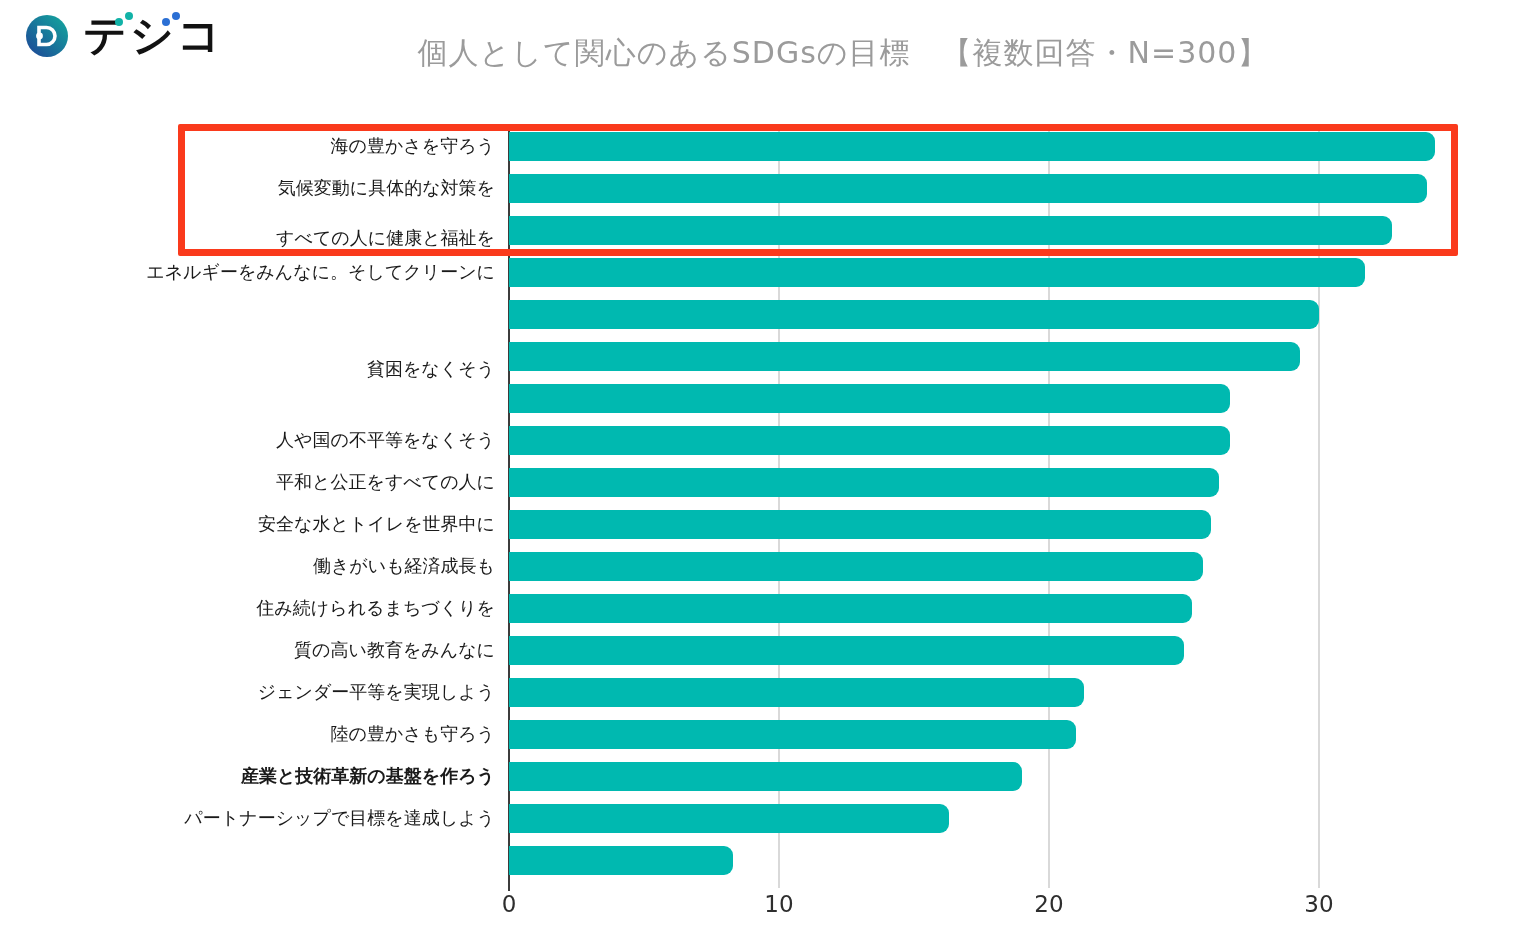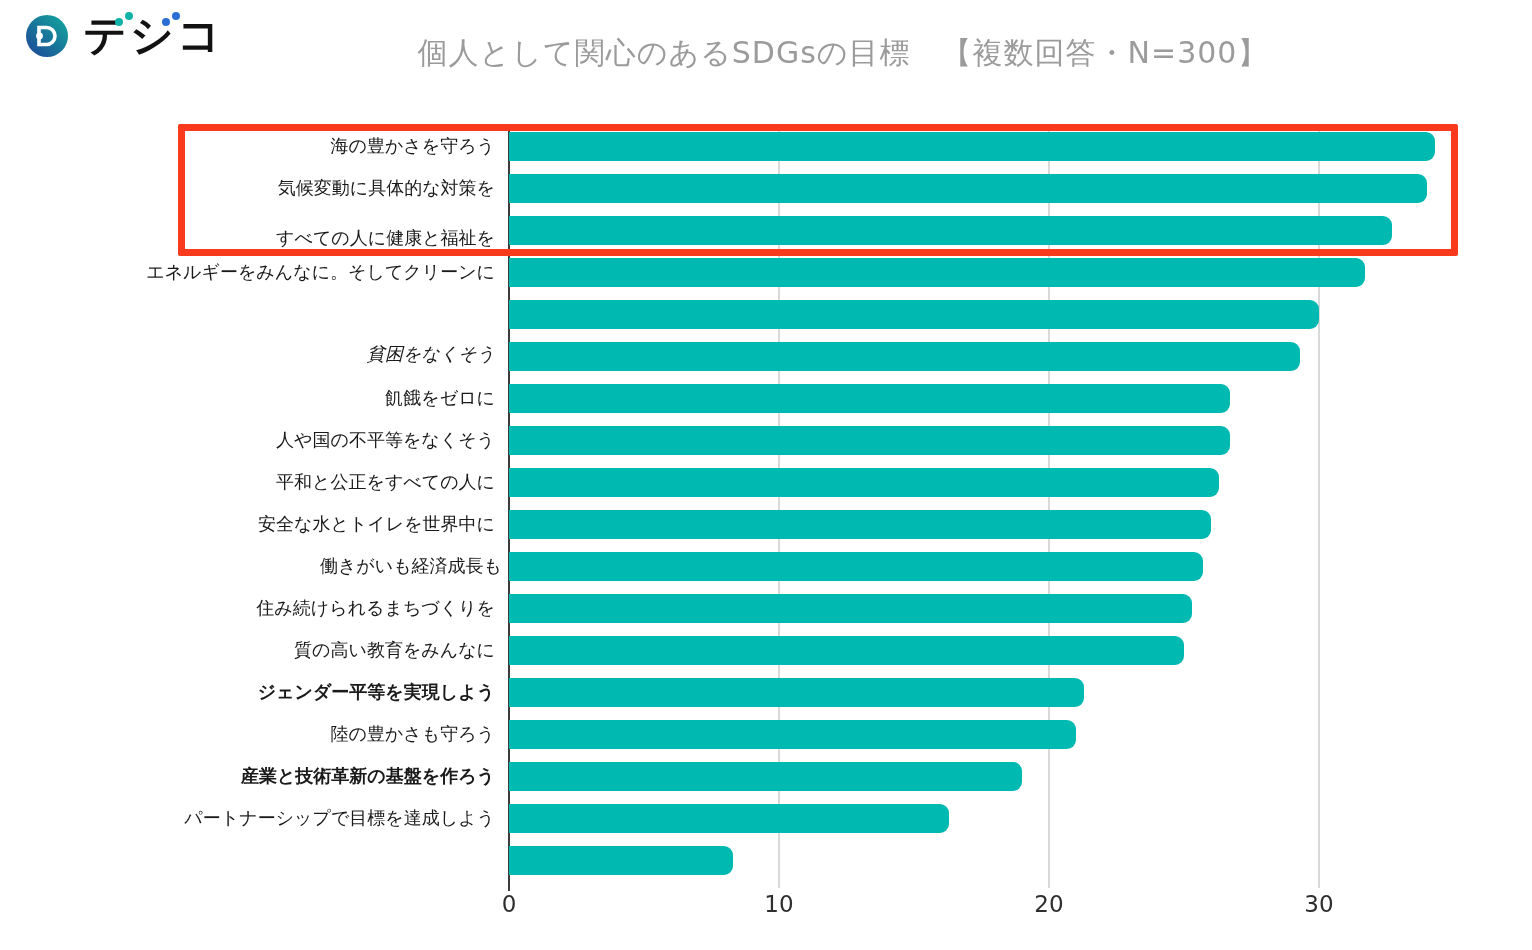--- a/index.html
+++ b/index.html
@@ -67,37 +67,36 @@
     <div class="tick-label" style="left: 1279px; width: 80px; top: 891px;">30</div>
     <div class="cat-label" style="width: 495px; top: 125px; line-height: 42px; height: 42px;">海の豊かさを守ろう</div>
     <div class="bar" style="left: 509px; top: 131.5px; height: 29px; width: 926px; background: rgb(0, 185, 176);"></div>
     <div class="cat-label" style="width: 495px; top: 167px; line-height: 42px; height: 42px;">気候変動に具体的な対策を</div>
     <div class="bar" style="left: 509px; top: 173.5px; height: 29px; width: 918px; background: rgb(0, 185, 176);"></div>
     <div class="cat-label" style="width: 495px; top: 193px; line-height: 42px; height: 42px; margin-top: 24px;">すべての人に健康と福祉を</div>
     <div class="bar" style="left: 509px; top: 215.5px; height: 29px; width: 883px; background: rgb(0, 185, 176);"></div>
     <div class="cat-label" style="width: 495px; top: 251px; line-height: 42px; height: 42px;">エネルギーをみんなに。そしてクリーンに</div>
     <div class="bar" style="left: 509px; top: 257.5px; height: 29px; width: 856px; background: rgb(0, 185, 176);"></div>
     <div class="bar" style="left: 509px; top: 299.5px; height: 29px; width: 810px; background: rgb(0, 185, 176);"></div>
-    <div class="cat-label" style="width: 495px; top: 333px; line-height: 42px; height: 42px; font-style: italic;">貧困をなくそう</div>
+    <div class="cat-label" style="width: 495px; top: 348px; line-height: 42px; height: 42px;">貧困をなくそう</div>
     <div class="bar" style="left: 509px; top: 341.5px; height: 29px; width: 791px; background: rgb(0, 185, 176);"></div>
-    <div class="cat-label" style="width: 495px; top: 377px; line-height: 42px; height: 42px;">飢餓をゼロに</div>
     <div class="bar" style="left: 509px; top: 383.5px; height: 29px; width: 721px; background: rgb(0, 185, 176);"></div>
     <div class="cat-label" style="width: 495px; top: 419px; line-height: 42px; height: 42px;">人や国の不平等をなくそう</div>
     <div class="bar" style="left: 509px; top: 425.5px; height: 29px; width: 721px; background: rgb(0, 185, 176);"></div>
     <div class="cat-label" style="width: 495px; top: 461px; line-height: 42px; height: 42px;">平和と公正をすべての人に</div>
     <div class="bar" style="left: 509px; top: 467.5px; height: 29px; width: 710px; background: rgb(0, 185, 176);"></div>
     <div class="cat-label" style="width: 495px; top: 503px; line-height: 42px; height: 42px; font-family: Liberation Serif, serif;">安全な水とトイレを世界中に</div>
     <div class="bar" style="left: 509px; top: 509.5px; height: 29px; width: 702px; background: rgb(0, 185, 176);"></div>
-    <div class="cat-label" style="width: 495px; top: 545px; line-height: 42px; height: 42px; padding-left: 7px;">働きがいも経済成長も</div>
+    <div class="cat-label" style="width: 495px; top: 545px; line-height: 42px; height: 42px;">働きがいも経済成長も</div>
     <div class="bar" style="left: 509px; top: 551.5px; height: 29px; width: 694px; background: rgb(0, 185, 176);"></div>
     <div class="cat-label" style="width: 495px; top: 587px; line-height: 42px; height: 42px;">住み続けられるまちづくりを</div>
     <div class="bar" style="left: 509px; top: 593.5px; height: 29px; width: 683px; background: rgb(0, 185, 176);"></div>
     <div class="cat-label" style="width: 495px; top: 629px; line-height: 42px; height: 42px;">質の高い教育をみんなに</div>
     <div class="bar" style="left: 509px; top: 635.5px; height: 29px; width: 675px; background: rgb(0, 185, 176);"></div>
-    <div class="cat-label" style="width: 495px; top: 671px; line-height: 42px; height: 42px; font-weight: bold;">ジェンダー平等を実現しよう</div>
+    <div class="cat-label" style="width: 495px; top: 671px; line-height: 42px; height: 42px;">ジェンダー平等を実現しよう</div>
     <div class="bar" style="left: 509px; top: 677.5px; height: 29px; width: 575px; background: rgb(0, 185, 176);"></div>
     <div class="cat-label" style="width: 495px; top: 713px; line-height: 42px; height: 42px;">陸の豊かさも守ろう</div>
     <div class="bar" style="left: 509px; top: 719.5px; height: 29px; width: 567px; background: rgb(0, 185, 176);"></div>
     <div class="cat-label" style="width: 495px; top: 755px; line-height: 42px; height: 42px; font-weight: bold;">産業と技術革新の基盤を作ろう</div>
     <div class="bar" style="left: 509px; top: 761.5px; height: 29px; width: 513px; background: rgb(0, 185, 176);"></div>
     <div class="cat-label" style="width: 495px; top: 797px; line-height: 42px; height: 42px;">パートナーシップで目標を達成しよう</div>
     <div class="bar" style="left: 509px; top: 803.5px; height: 29px; width: 440px; background: rgb(0, 185, 176);"></div>
     <div class="bar" style="left: 509px; top: 845.5px; height: 29px; width: 224px; background: rgb(0, 185, 176);"></div>
     <div class="highlight-rect" style="left: 178px; top: 124px; width: 1280px; height: 132px; border: 7px solid rgb(250, 58, 28);"></div>
   </div>

